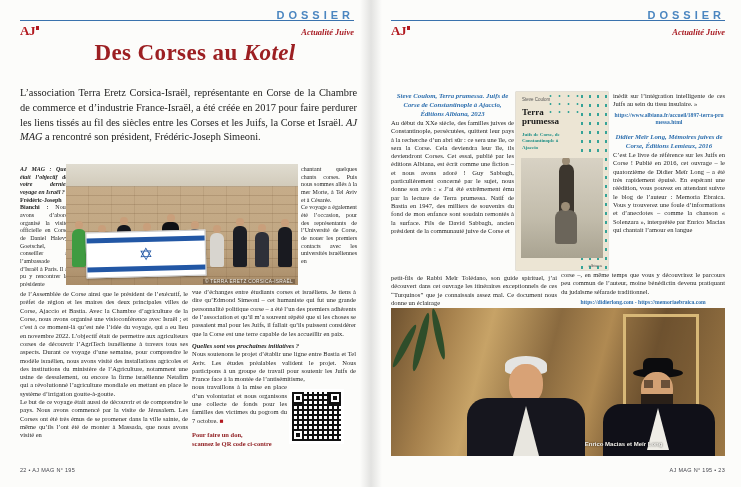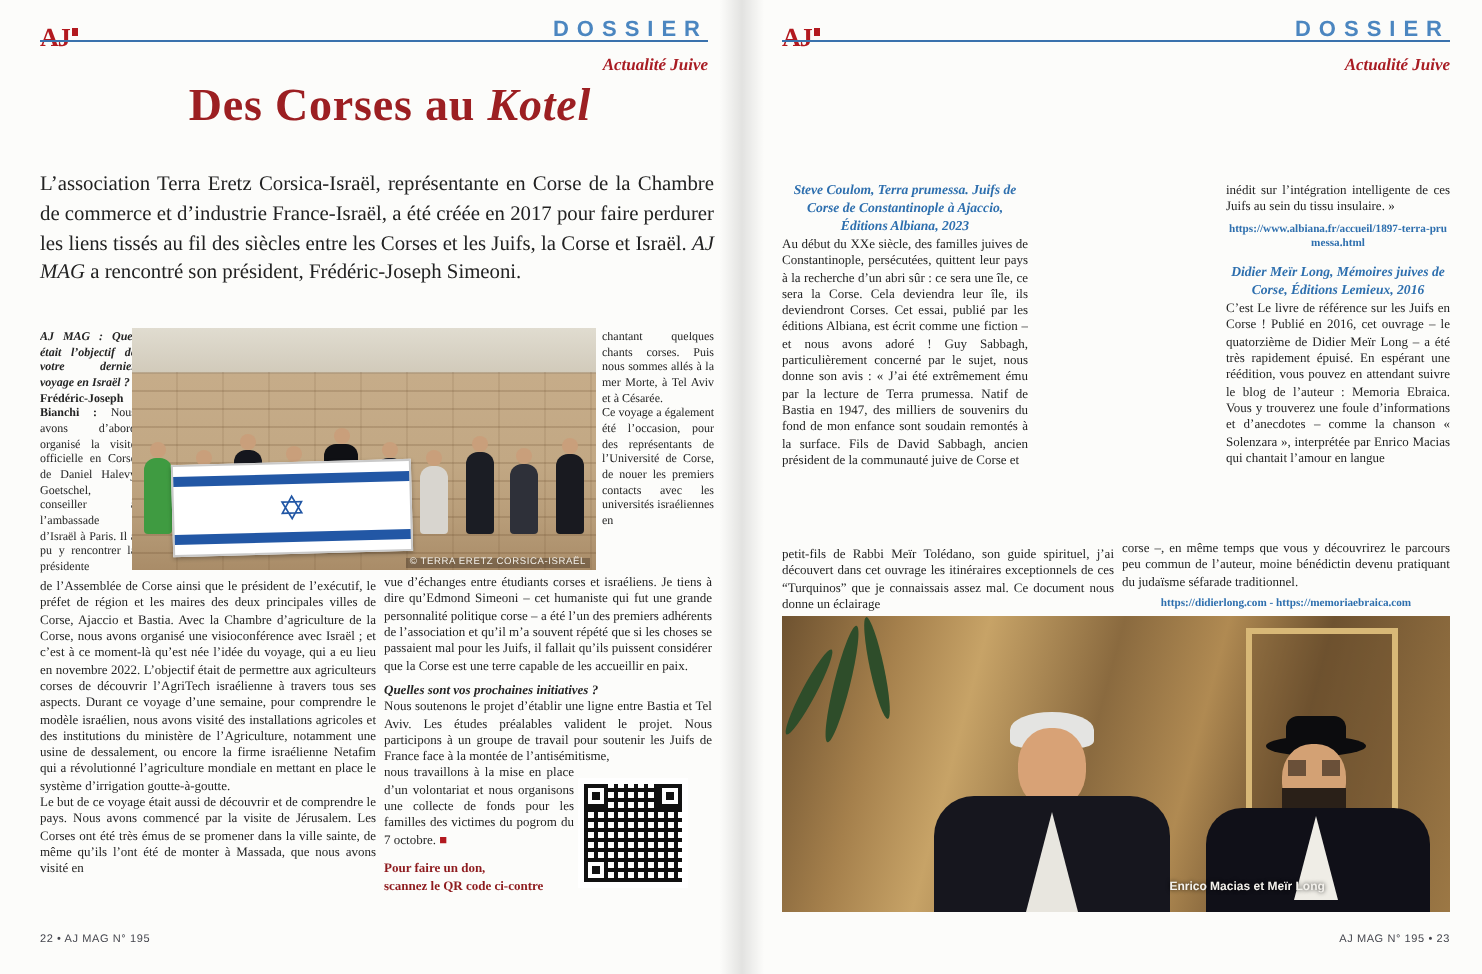--- a/index.html
+++ b/index.html
@@ -5,21 +5,21 @@
   html,body{margin:0;padding:0;background:#e9e9e9;}
   .spread{position:relative;width:741px;height:487px;margin:0 auto;background:#fcfcfa;
           font-family:"Liberation Serif", serif;color:#1e1e1e;overflow:hidden;}
   .page{position:absolute;top:0;width:370px;height:487px;}
   #page-l{left:0;} #page-r{left:371px;}
   .gutter{position:absolute;left:360px;top:0;width:22px;height:487px;pointer-events:none;
           background:linear-gradient(90deg,rgba(0,0,0,0) 0%,rgba(0,0,0,0.10) 50%,rgba(0,0,0,0) 100%);}
 
   
   .phead{position:absolute;top:7px;left:20px;right:16px;height:16px;}
-  .logo{position:absolute;left:0;top:4px;font-weight:bold;color:#b2191f;font-size:13px;letter-spacing:-0.5px;}
+  .logo{position:absolute;left:0;top:16px;font-weight:bold;color:#b2191f;font-size:13px;letter-spacing:-0.5px;}
   .logodot{display:inline-block;width:3.5px;height:3.5px;background:#b2191f;margin-left:1px;vertical-align:super;}
   .sectionlbl{position:absolute;left:0;right:0;top:2px;text-align:right;font-family:"Liberation Sans",sans-serif;
           font-size:11px;font-weight:bold;letter-spacing:4px;color:#4b86c0;}
   .brand{position:absolute;right:0;top:3px;font-weight:bold;font-style:italic;color:#a81c23;font-size:8.5px;margin-top:17px;}
   .hrule{position:absolute;left:0;right:0;top:13px;border-top:1.6px solid #3a72ad;}
 
   .title{position:absolute;top:40px;left:0;right:0;margin:0;text-align:center;
          font-size:23px;font-weight:bold;color:#9c1f22;letter-spacing:0.4px;padding-left:20px;}
   .title em{font-style:italic;}
 
@@ -225,20 +225,32 @@
       <span class="brand">Actualité Juive</span>
       <span class="hrule"></span>
     </header>
 
 
     <div class="bt rcol1">
       <p class="rvh">Steve Coulom, Terra prumessa. Juifs de Corse de Constantinople à Ajaccio, Éditions Albiana, 2023</p>
       <p>Au début du XXe siècle, des familles juives de Constantinople, persécutées, quittent leur pays à la recherche d’un abri sûr : ce sera une île, ce sera la Corse. Cela deviendra leur île, ils deviendront Corses. Cet essai, publié par les éditions Albiana, est écrit comme une fiction – et nous avons adoré ! Guy Sabbagh, particulièrement concerné par le sujet, nous donne son avis : « J’ai été extrêmement ému par la lecture de Terra prumessa. Natif de Bastia en 1947, des milliers de souvenirs du fond de mon enfance sont soudain remontés à la surface. Fils de David Sabbagh, ancien président de la communauté juive de Corse et</p>
     </div>
 
+    <div class="cover">
+      <div class="cov-dots"></div>
+      <div class="cov-dots2"></div>
+      <span class="cov-author">Steve Coulom</span>
+      <span class="cov-title">Terra prumessa</span>
+      <span class="cov-sub">Juifs de Corse, de Constantinople à Ajaccio</span>
+      <div class="cov-photo">
+        <div class="covfA"></div>
+        <div class="covfB"></div>
+      </div>
+      <span class="cov-pub">albiana</span>
+    </div>
 
     <div class="bt rcol3">
       <p>inédit sur l’intégration intelligente de ces Juifs au sein du tissu insulaire. »</p>
       <a class="lnk" href="#">https://www.albiana.fr/accueil/1897-terra-prumessa.html</a>
       <p class="rvh">Didier Meïr Long, Mémoires juives de Corse, Éditions Lemieux, 2016</p>
       <p>C’est Le livre de référence sur les Juifs en Corse ! Publié en 2016, cet ouvrage – le quatorzième de Didier Meïr Long – a été très rapidement épuisé. En espérant une réédition, vous pouvez en attendant suivre le blog de l’auteur : Memoria Ebraica. Vous y trouverez une foule d’informations et d’anecdotes – comme la chanson « Solenzara », interprétée par Enrico Macias qui chantait l’amour en langue</p>
     </div>
 
     <div class="bt contL">
       <p>petit-fils de Rabbi Meïr Tolédano, son guide spirituel, j’ai découvert dans cet ouvrage les itinéraires exceptionnels de ces “Turquinos” que je connaissais assez mal. Ce document nous donne un éclairage</p>

